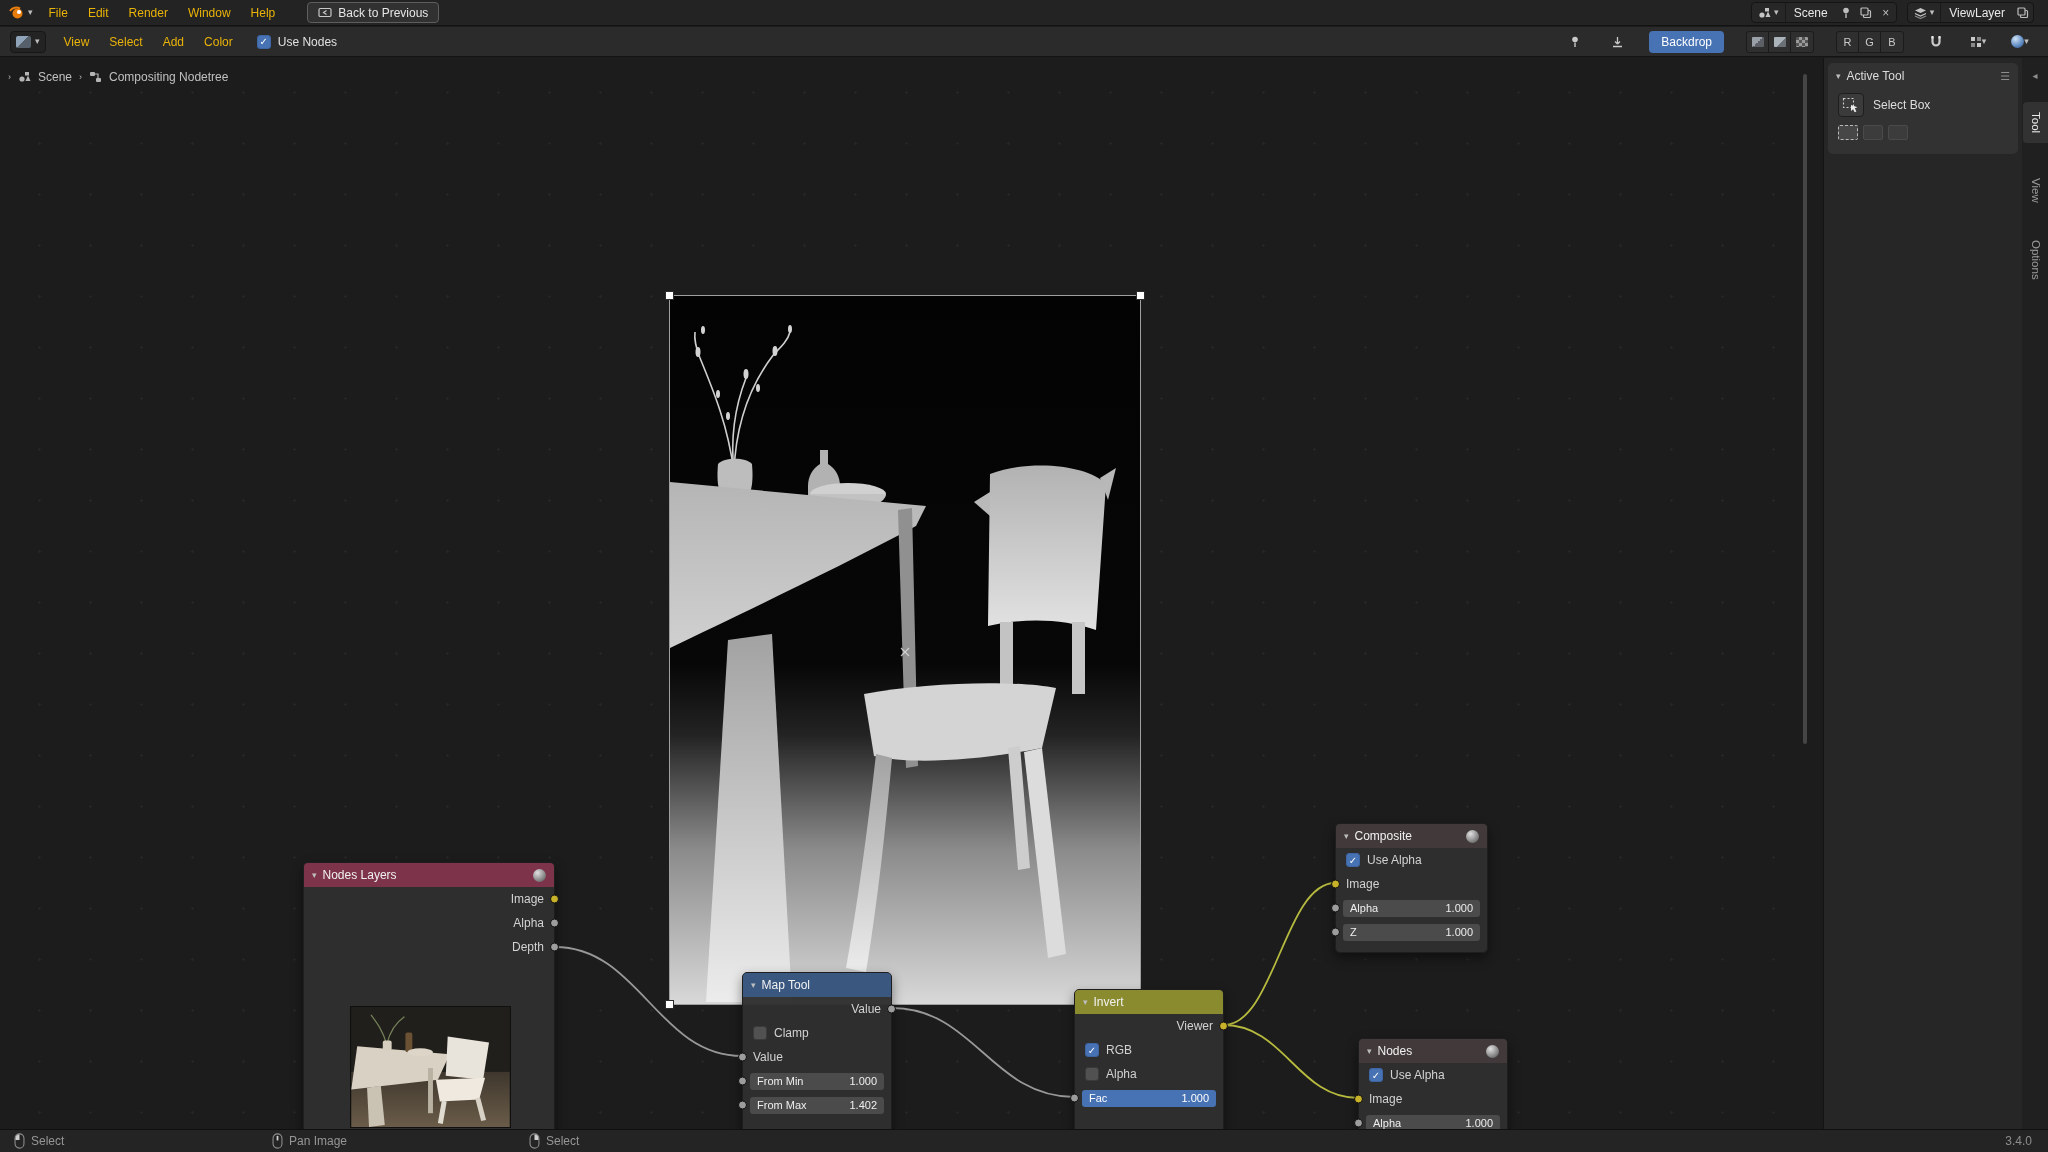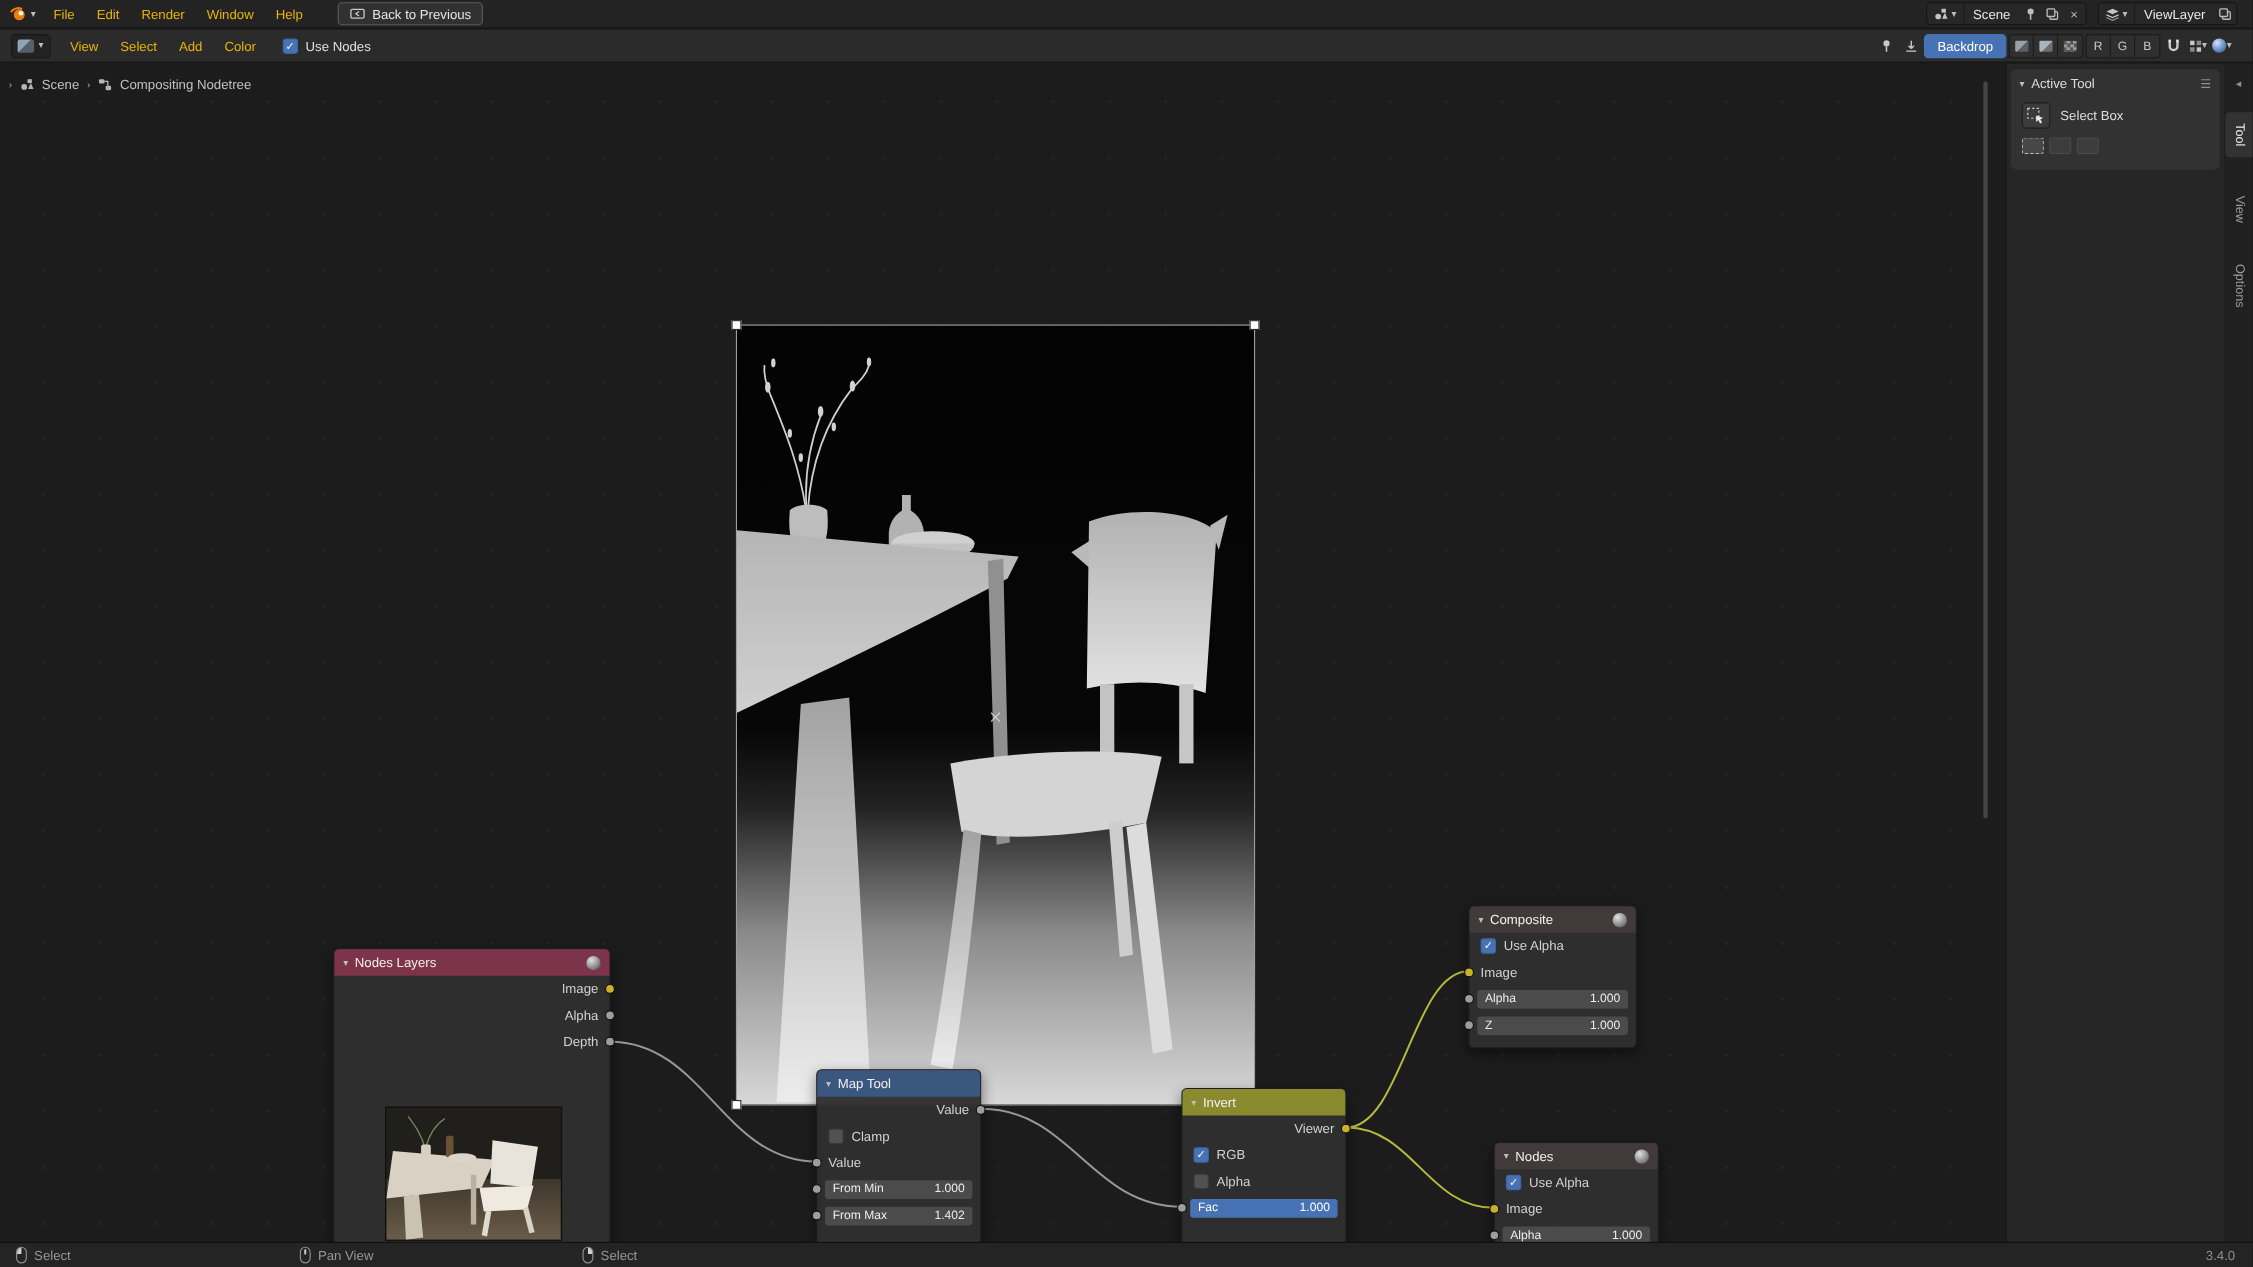--- a/index.html
+++ b/index.html
@@ -20,21 +20,21 @@
   .idname{color:#e8e8e8;padding:0 8px}
   .idbtn{width:20px;display:flex;align-items:center;justify-content:center;color:#bdbdbd;height:100%}
 
   
   .edheader{position:absolute;left:0;top:27px;width:2048px;height:30px;background:#2b2b2b;border-bottom:1px solid #131313;display:flex;align-items:center;z-index:39}
   .edtype{display:flex;align-items:center;gap:4px;height:22px;margin:0 8px 0 10px;padding:0 5px;background:#232323;border:1px solid #171717;border-radius:4px}
   .edimg{width:15px;height:12px;border-radius:2px;background:linear-gradient(135deg,#8fa4b8 0 45%,#55606b 45%)}
   .usenodes{display:flex;align-items:center;gap:7px;margin-left:14px;color:#e0e0e0}
   .cb{width:14px;height:14px;border-radius:3px;background:#515151;border:1px solid #3a3a3a;display:flex;align-items:center;justify-content:center;font-size:10px;color:#fff;flex:none}
   .cb.on{background:#4772b3;border-color:#3d65a3}
-  .hd-right{margin-left:auto;display:flex;align-items:center;gap:2px;padding-right:18px}
+  .hd-right{margin-left:auto;display:flex;align-items:center;gap:22px;padding-right:18px}
   .hbtn{height:20px;min-width:20px;display:flex;align-items:center;justify-content:center;border-radius:3px;color:#c9c9c9}
   .bluebtn{height:22px;padding:0 12px;background:#4772b3;border-radius:4px;color:#fff;display:flex;align-items:center}
   .btngroup{display:flex;background:#2f2f2f;border:1px solid #1b1b1b;border-radius:3px;overflow:hidden}
   .btngroup>span{width:22px;height:20px;display:flex;align-items:center;justify-content:center;border-right:1px solid #1b1b1b;color:#c9c9c9;font-size:11px}
   .btngroup>span:last-child{border-right:none}
   .imgicon{width:12px;height:10px;border-radius:1px;background:linear-gradient(135deg,#9aa0a8 0 50%,#5c6066 50%)}
   .imgicon.alpha{background:repeating-conic-gradient(#9a9a9a 0 25%,#555 0 50%) 0 0/6px 6px}
 
   
   .editor{position:absolute;left:0;top:58px;width:1823px;height:1071px;background:#1c1c1c;background-image:radial-gradient(#262626 1.1px,transparent 1.4px);background-size:51px 51px;background-position:14px 9px;overflow:hidden}
@@ -525,21 +525,21 @@
         <rect x="1" y="1" width="10" height="16" rx="5" fill="none" stroke="#8f8f8f" stroke-width="1.2"></rect>
         <path d="M6 1.6A4.4 4.4 0 0 0 1.6 6v2H6z" fill="#cfcfcf"></path>
       </svg>
       <span>Select</span>
     </div>
     <div class="sgroup" style="left:272px">
       <svg width="11" height="16" viewBox="0 0 12 18">
         <rect x="1" y="1" width="10" height="16" rx="5" fill="none" stroke="#8f8f8f" stroke-width="1.2"></rect>
         <rect x="5" y="3" width="2" height="5.5" rx="1" fill="#cfcfcf"></rect>
       </svg>
-      <span>Pan View</span>
+      <span>Pan Image</span>
     </div>
     <div class="sgroup" style="left:529px">
       <svg width="11" height="16" viewBox="0 0 12 18">
         <rect x="1" y="1" width="10" height="16" rx="5" fill="none" stroke="#8f8f8f" stroke-width="1.2"></rect>
         <path d="M6 1.6A4.4 4.4 0 0 1 10.4 6v2H6z" fill="#cfcfcf"></path>
       </svg>
       <span>Select</span>
     </div>
     <div class="version">3.4.0</div>
   </div>

